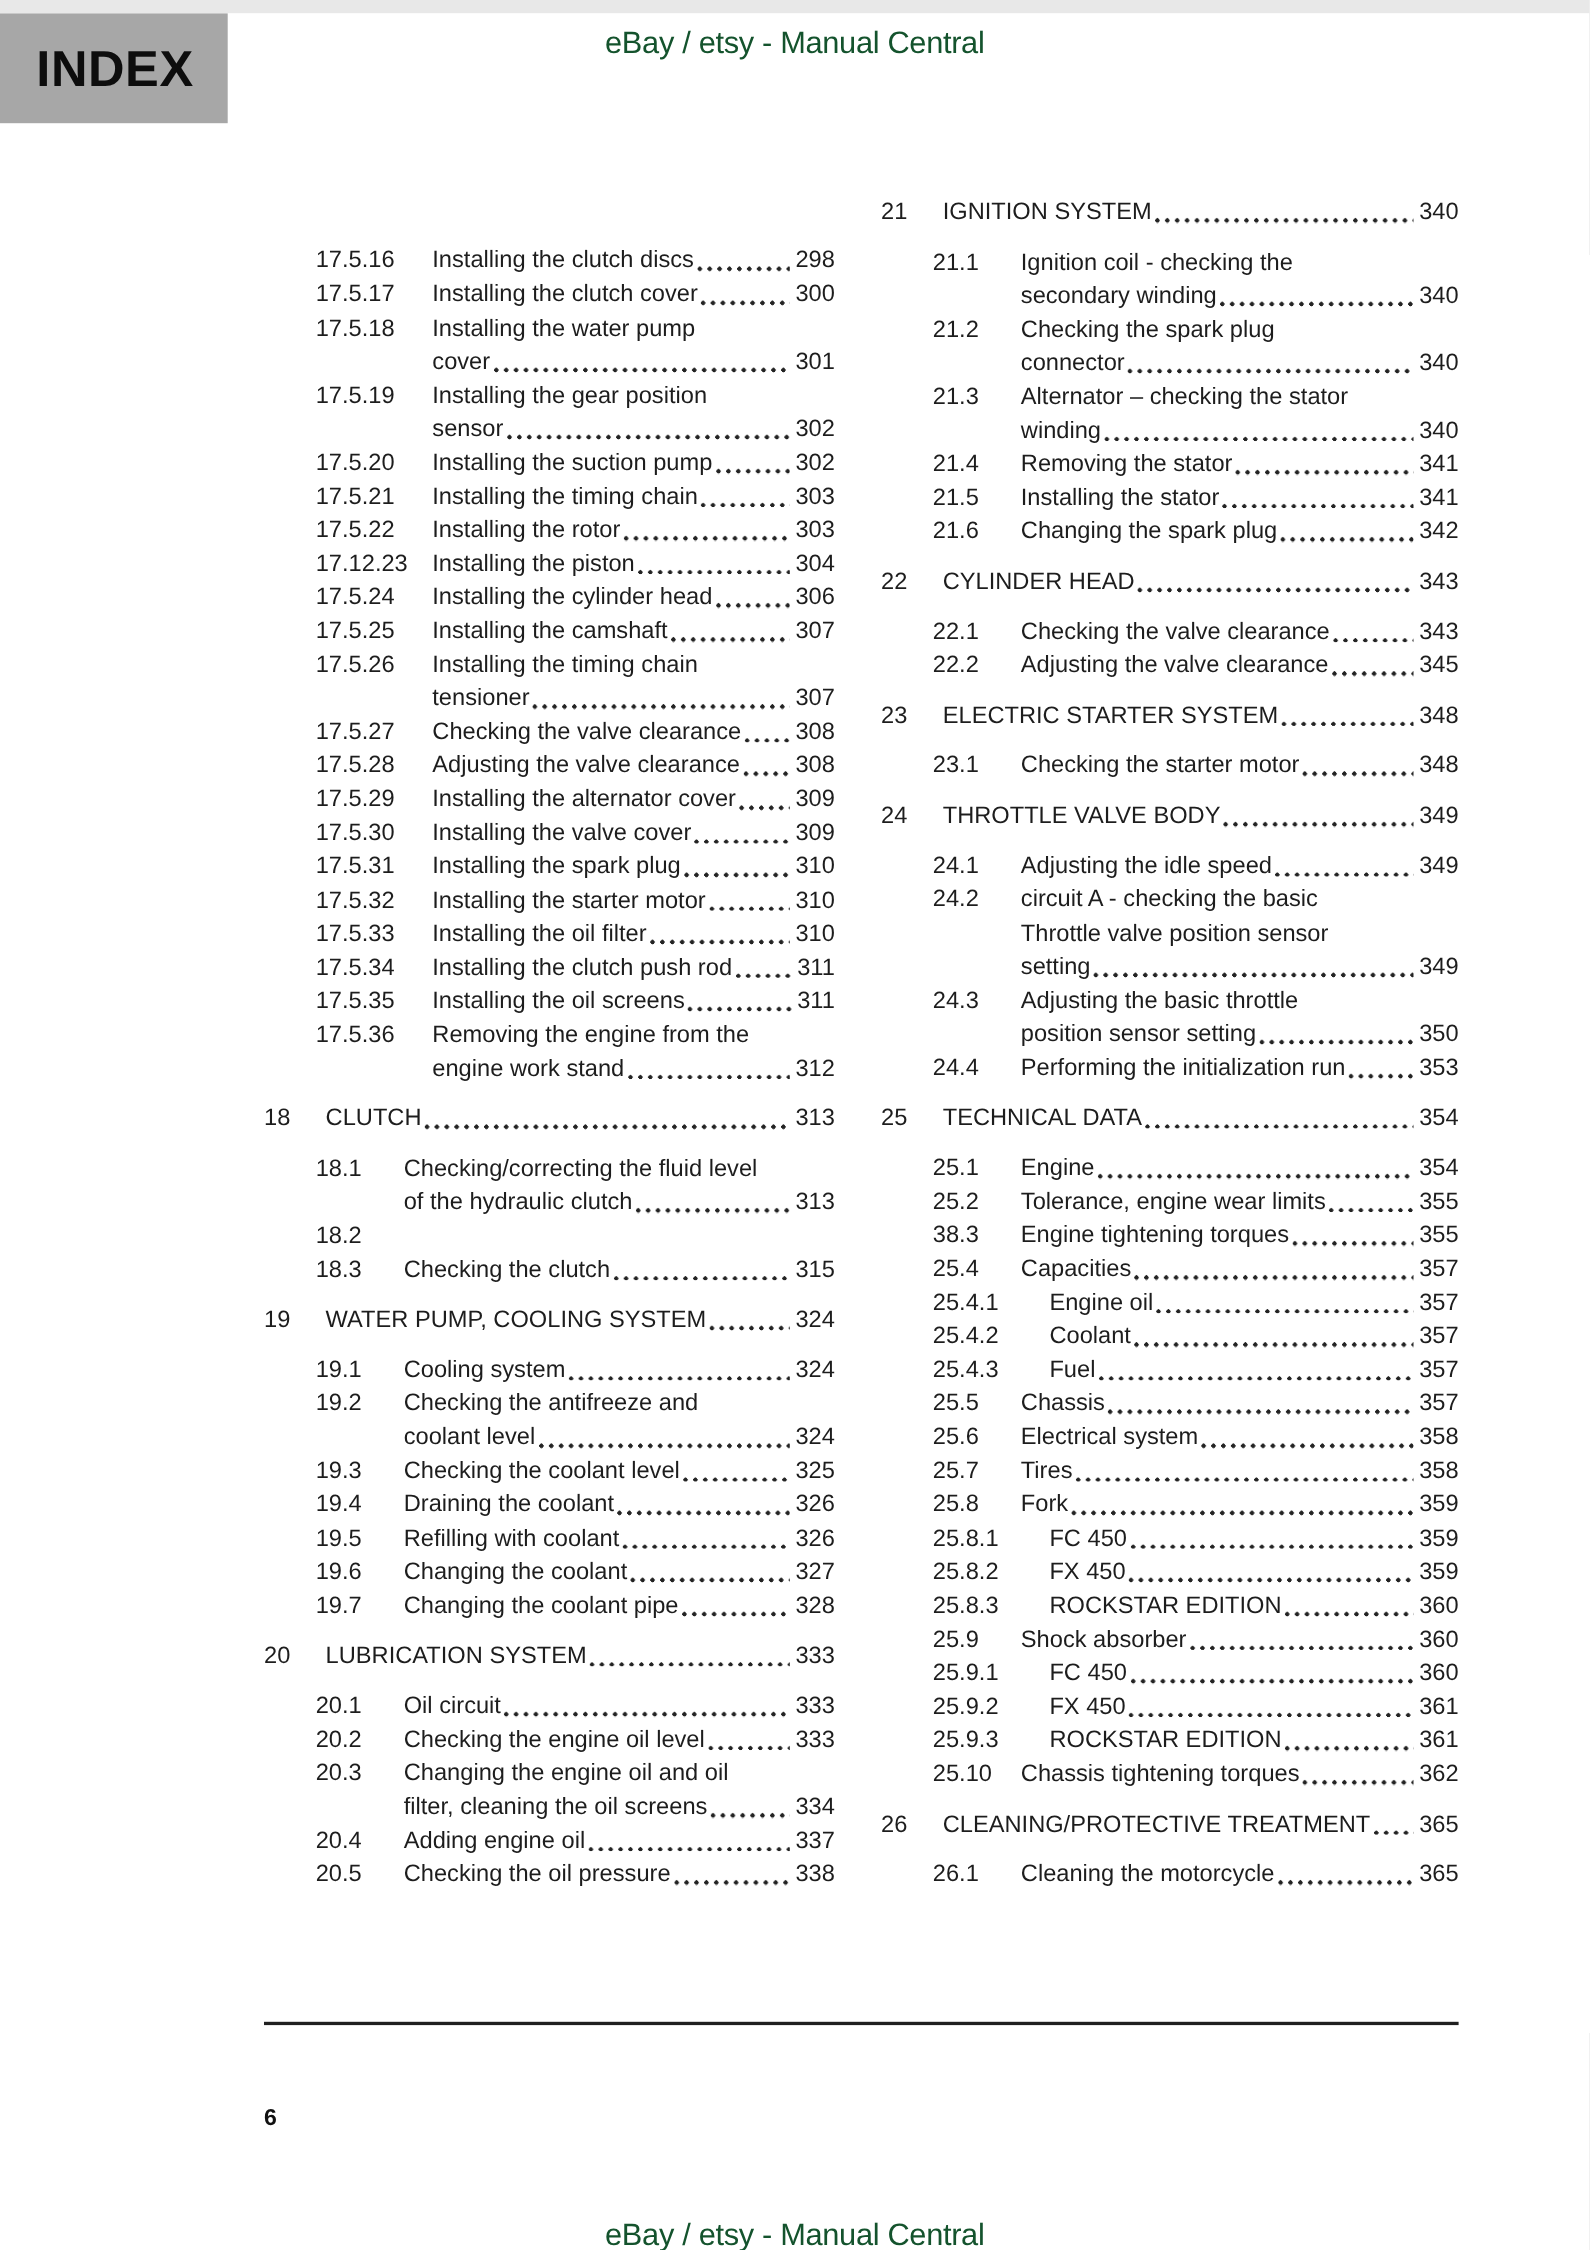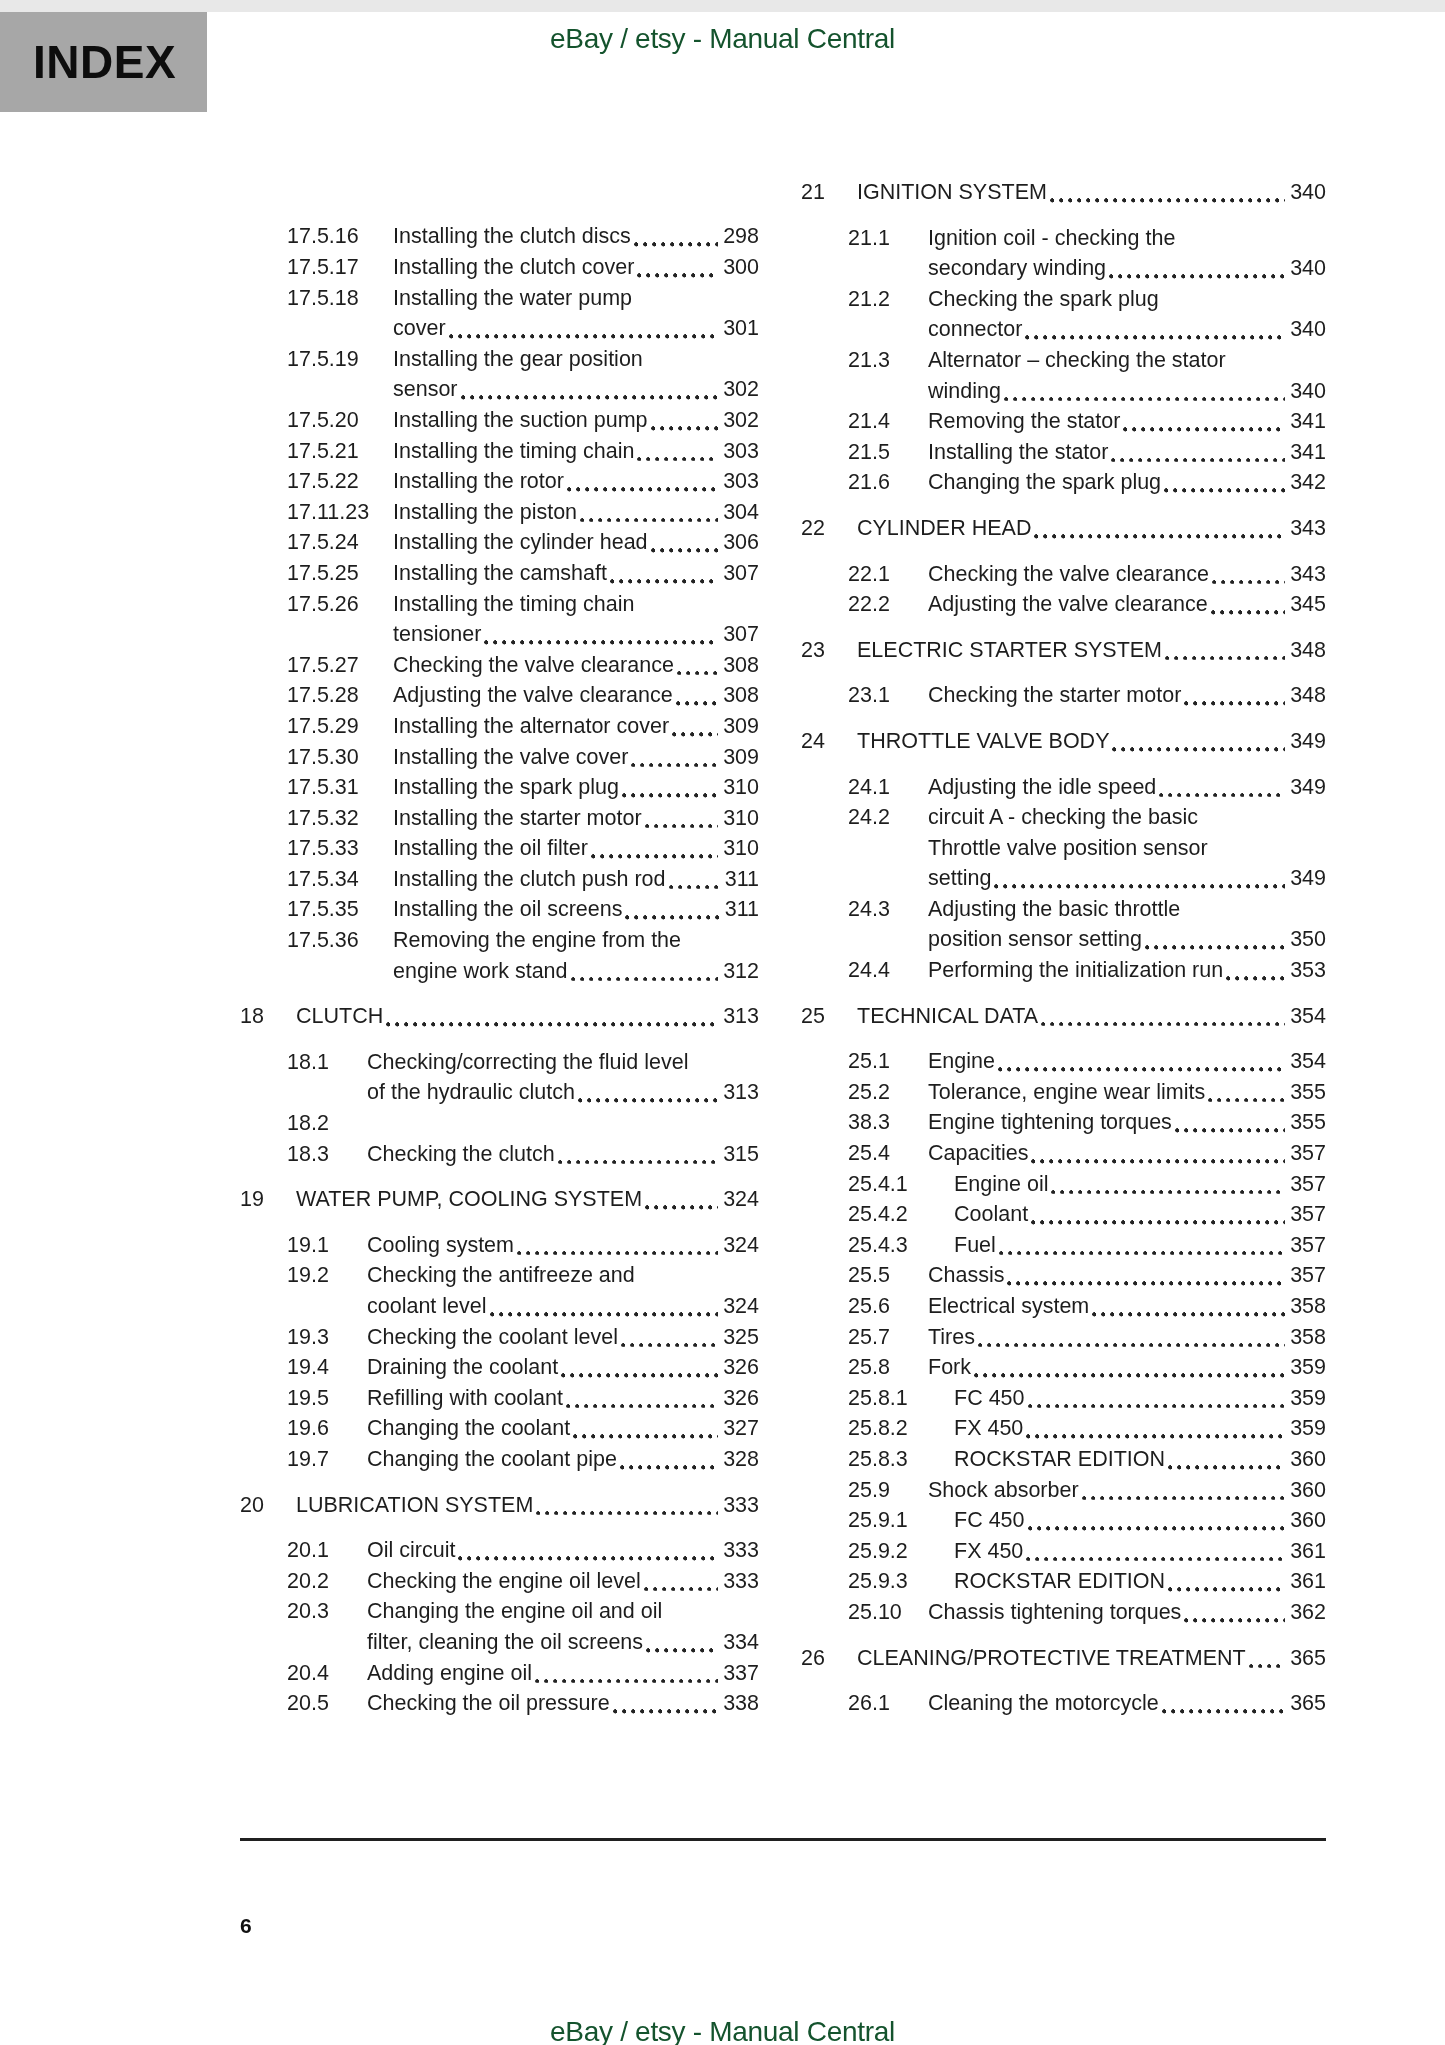--- a/index.html
+++ b/index.html
@@ -136,21 +136,21 @@
           <span class="num">17.5.22</span>
           <span class="body">
             <span class="lastline">
               <span class="t">Installing the rotor</span>
               <span class="leader"></span>
               <span class="pg">303</span>
             </span>
           </span>
         </div>
         <div class="row subsub">
-          <span class="num">17.11.23</span>
+          <span class="num">17.12.23</span>
           <span class="body">
             <span class="lastline">
               <span class="t">Installing the piston</span>
               <span class="leader"></span>
               <span class="pg">304</span>
             </span>
           </span>
         </div>
         <div class="row subsub">
           <span class="num">17.5.24</span>

